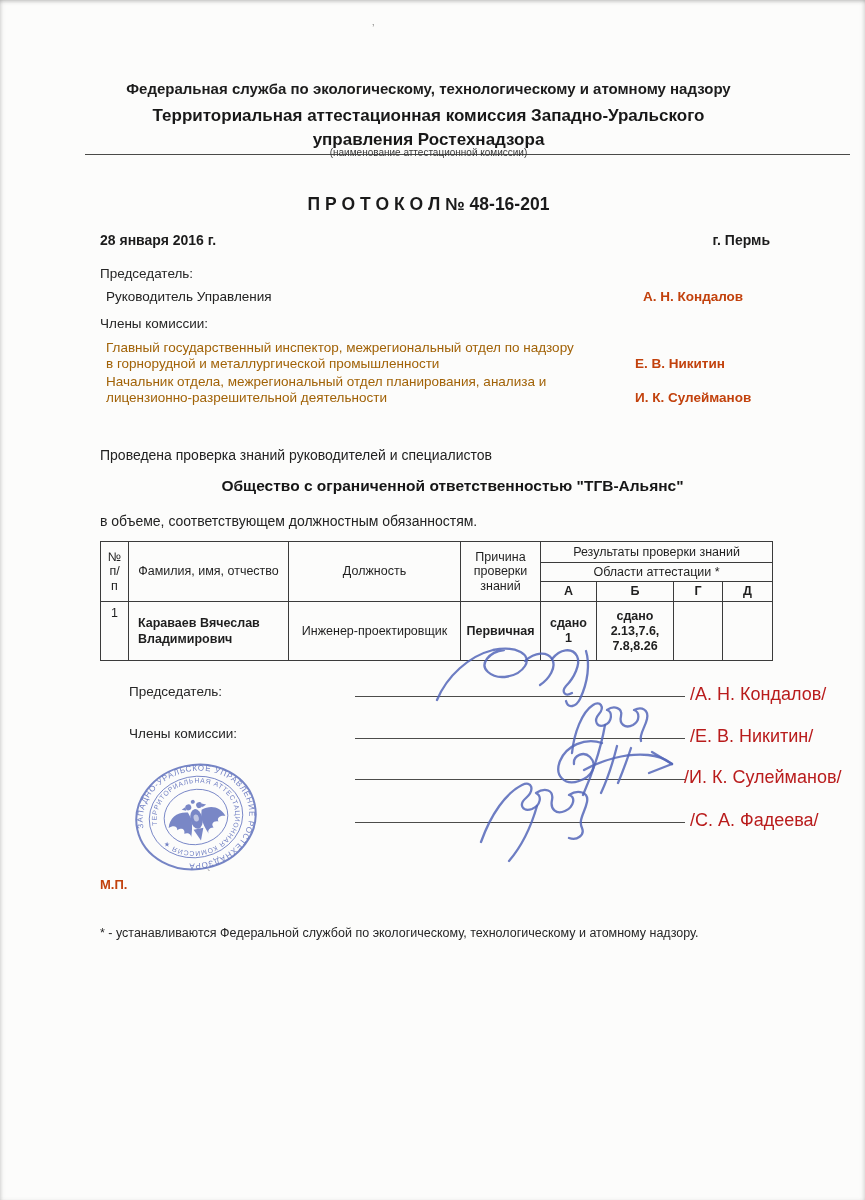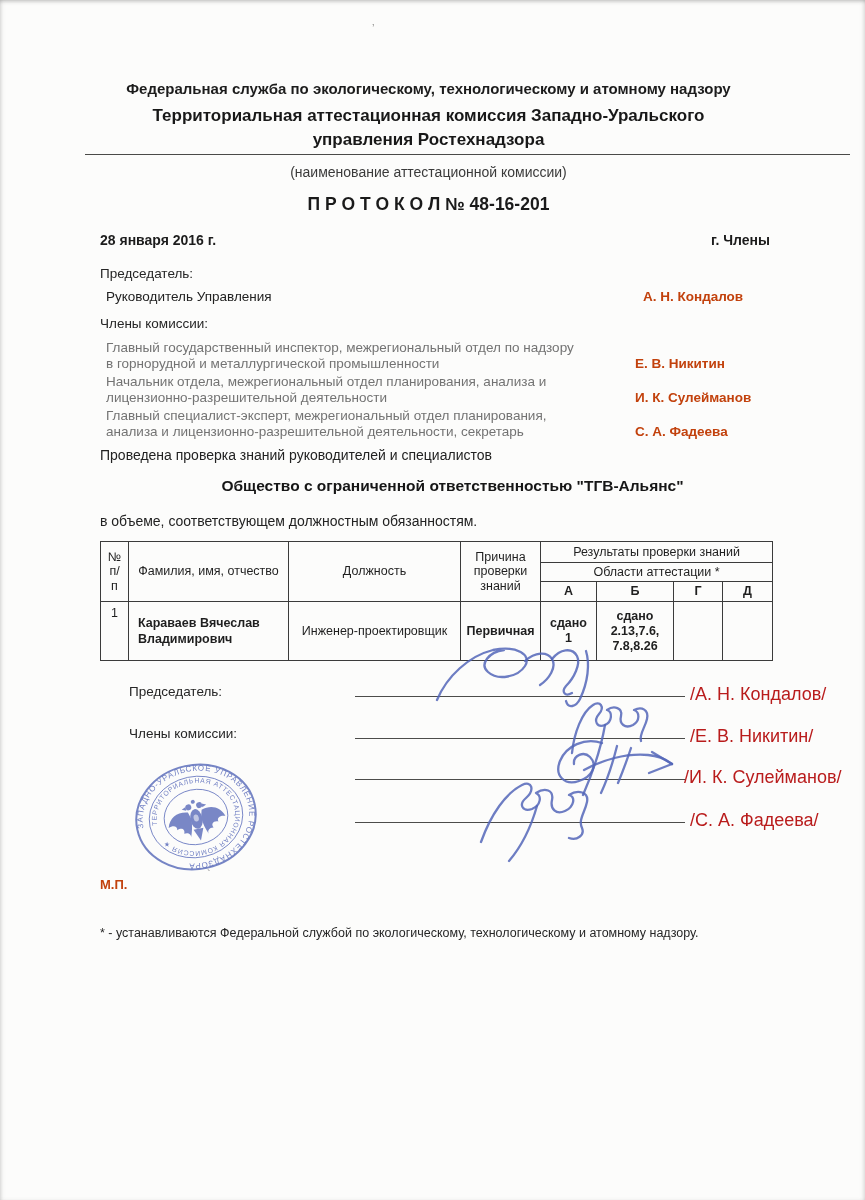--- a/index.html
+++ b/index.html
@@ -13,34 +13,34 @@
                 inset 3px 0 4px -2px rgba(140,140,140,.30),
                 inset -3px 0 4px -2px rgba(140,140,140,.28);
   }
   .abs{position:absolute;}
   .center{left:0;width:857px;text-align:center;}
   .pre{white-space:pre-line;}
 
   .agency{top:80px;font-size:15px;font-weight:bold;color:#1c1c1c;}
   .commission{top:104px;font-size:17px;font-weight:bold;line-height:24px;color:#181818;}
   .header-rule{top:154px;left:85px;width:765px;border-top:1.6px solid #4a4a48;}
-  .caption{top:164px;font-size:14px;color:#3a3a3a;}
+  .caption{top:147px;font-size:10px;color:#3a3a3a;}
   .doc-title{top:194px;font-size:17.5px;font-weight:bold;color:#1a1a1a;}
 
   .dateline{top:232px;left:100px;width:670px;display:flex;justify-content:space-between;
     font-size:14px;font-weight:bold;color:#1c1c1c;}
 
   .label{font-size:13.5px;color:#262626;}
   .chair-label{top:266px;left:100px;}
   .chair-row{top:289px;left:106px;width:660px;font-size:13.5px;}
   .person-name{position:absolute;left:537px;bottom:0;font-weight:bold;white-space:nowrap;color:#c2410c;}
   .members-label{top:316px;left:100px;}
   .members{top:340px;left:106px;width:660px;}
   .member-row{position:relative;margin-bottom:2px;}
-  .member-pos{font-size:13.5px;line-height:16px;max-width:540px;color:#737373;}
+  .member-pos{font-size:13.5px;line-height:16px;max-width:540px;color:#a16207;}
   .member-row .person-name{left:529px;bottom:1px;font-size:13.5px;}
 
   .intro{top:447px;left:100px;font-size:14px;}
   .company{top:477px;font-size:15.5px;font-weight:bold;color:#161616;padding-left:24px;}
   .scope{top:513px;left:100px;font-size:14px;text-align:center;}
 
   table.results{position:absolute;top:541px;left:100px;width:672px;
     border-collapse:collapse;table-layout:fixed;font-size:12.5px;color:#1f1f1f;}
   table.results td{border:1.3px solid #3b3b3b;padding:1px 2px;text-align:center;
     vertical-align:middle;line-height:14.5px;overflow:hidden;}
@@ -77,45 +77,40 @@
   <div class="abs center agency">Федеральная служба по экологическому, технологическому и атомному надзору</div>
   <div class="abs center commission pre">Территориальная аттестационная комиссия Западно-Уральского
 управления Ростехнадзора</div>
   <div class="abs header-rule"></div>
   <div class="abs center caption">(наименование аттестационной комиссии)</div>
 
   <div class="abs center doc-title">П Р О Т О К О Л № 48-16-201</div>
 
   <div class="abs dateline">
     <span>28 января 2016 г.</span>
-    <span>г. Члены</span>
+    <span>г. Пермь</span>
   </div>
 
   <div class="abs label chair-label">Председатель:</div>
   <div class="abs chair-row">
     <span>Руководитель Управления</span>
     <span class="person-name">А. Н. Кондалов</span>
   </div>
 
   <div class="abs label members-label">Члены комиссии:</div>
   <div class="abs members">
     <div class="member-row">
       <div class="member-pos pre">Главный государственный инспектор, межрегиональный отдел по надзору
 в горнорудной и металлургической промышленности</div>
       <span class="person-name">Е. В. Никитин</span>
     </div>
     <div class="member-row">
       <div class="member-pos pre">Начальник отдела, межрегиональный отдел планирования, анализа и
 лицензионно-разрешительной деятельности</div>
       <span class="person-name">И. К. Сулейманов</span>
-    </div>
-    <div class="member-row">
-      <div class="member-pos pre">Главный специалист-эксперт, межрегиональный отдел планирования,
-анализа и лицензионно-разрешительной деятельности, секретарь</div>
-      <span class="person-name">С. А. Фадеева</span>
     </div>
   </div>
 
   <div class="abs intro">Проведена проверка знаний руководителей и специалистов</div>
   <div class="abs center company">Общество с ограниченной ответственностью "ТГВ-Альянс"</div>
   <div class="abs scope">в объеме, соответствующем должностным обязанностям.</div>
 
   <table class="results">
     <colgroup>
       <col style="width:28px">

